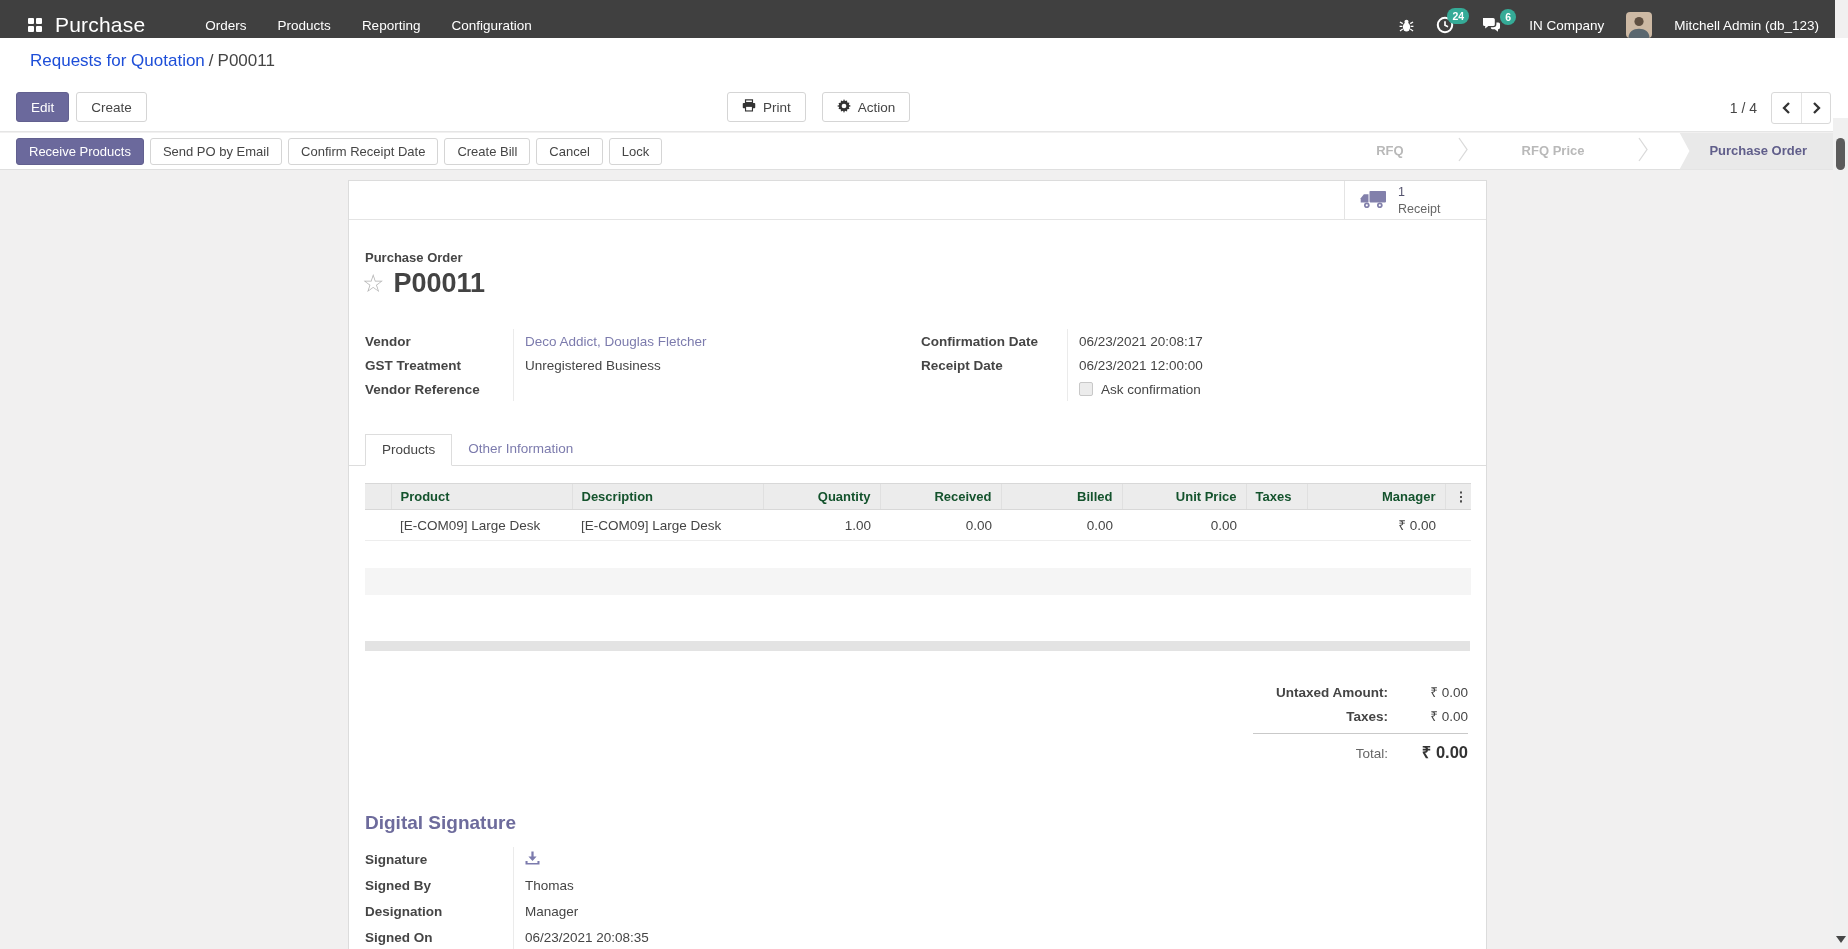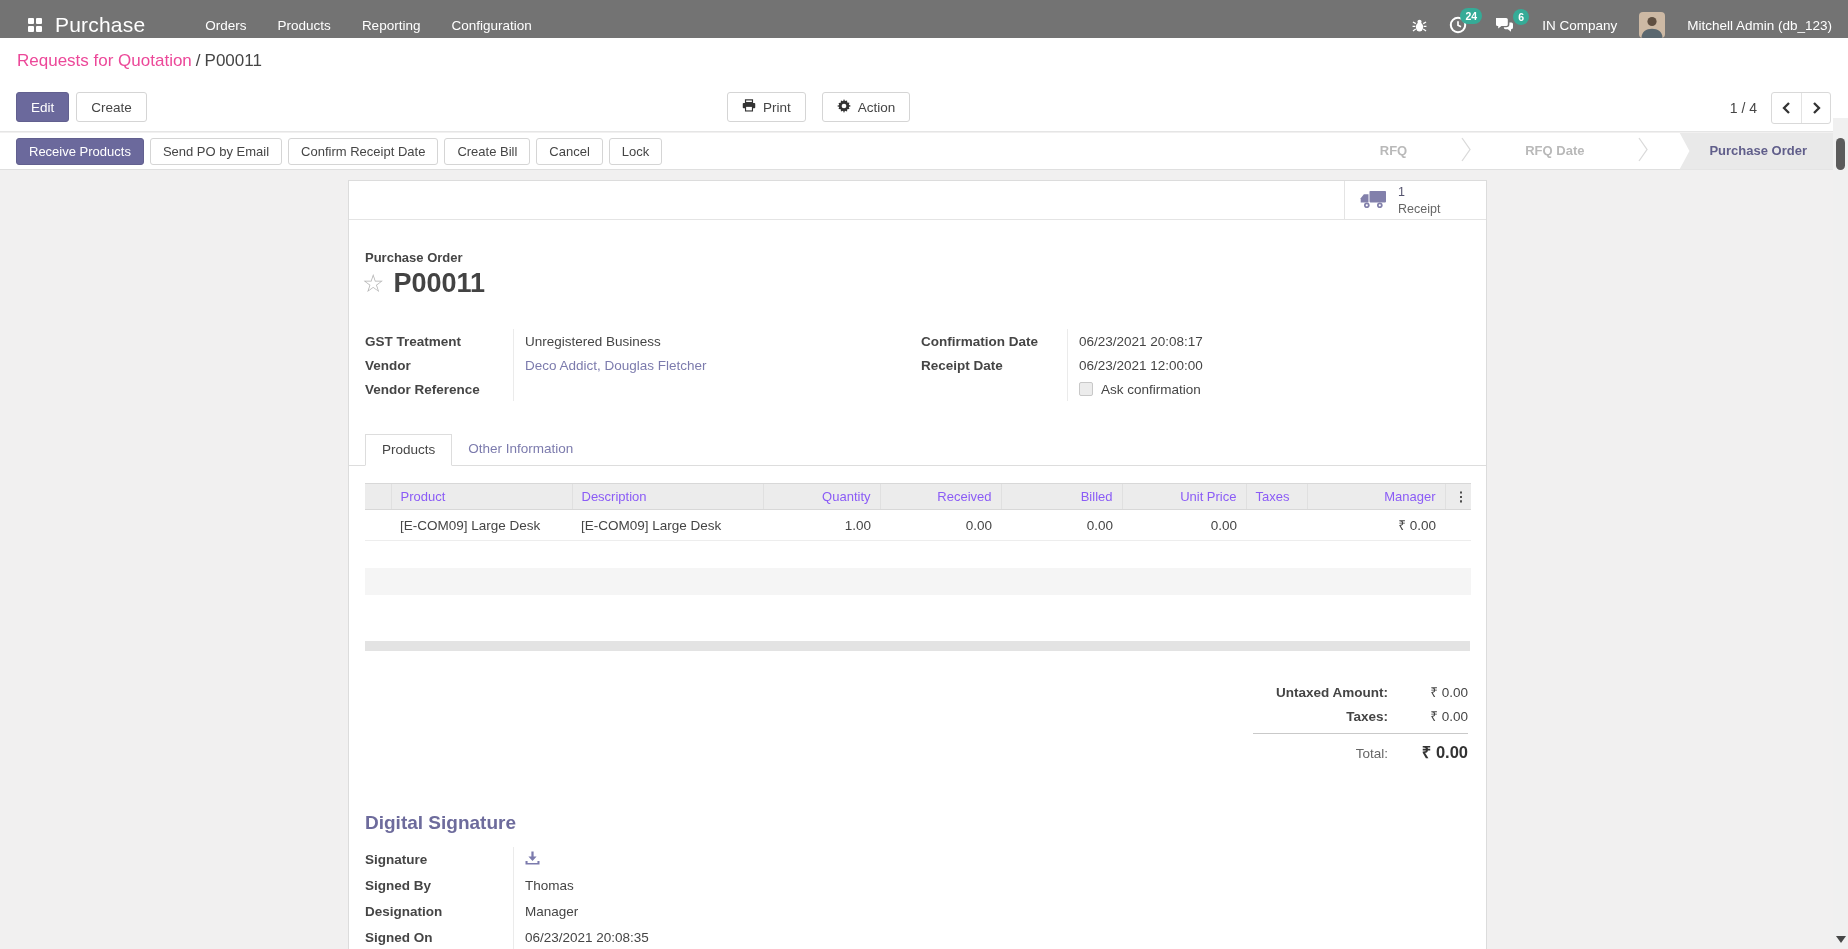--- a/index.html
+++ b/index.html
@@ -1,37 +1,37 @@
 <!DOCTYPE html>
 <html><head>
 <meta charset="utf-8">
 <style>
   * { box-sizing: border-box; margin: 0; padding: 0; }
   html,body { width:1848px; height:949px; }
   body { font-family: "Liberation Sans", sans-serif; font-size:13.5px; color:#454545; }
   .screen { position:relative; width:1848px; height:949px; background:#f1f0f0; overflow:hidden; }
 
   
-  .navbar { position:absolute; top:0; left:0; right:0; height:50px; background:#737373; display:flex; align-items:center; padding:0 16px; color:#fff; }
+  .navbar { position:absolute; top:0; left:0; right:13px; height:50px; background:#404040; display:flex; align-items:center; padding:0 16px; color:#fff; }
   .apps-icon { display:grid; grid-template-columns:6px 6px; grid-template-rows:6px 6px; gap:2px; margin:0 13px 0 12px; cursor:pointer; }
   .apps-icon span { background:#fff; border-radius:1px; }
   .brand { font-size:21px; font-weight:400; margin-right:58px; cursor:pointer; letter-spacing:.2px; }
   .nav-menu { display:flex; gap:27px; font-size:13.5px; }
   .nav-menu div { cursor:pointer; padding:10px 2px; }
   .nav-right { margin-left:auto; display:flex; align-items:center; gap:22px; font-size:13.5px; }
   .icon-wrap { position:relative; display:flex; align-items:center; cursor:pointer; }
   .badge { position:absolute; top:-8px; right:-15px; background:#35ab97; color:#fff; font-size:10.5px; line-height:1; padding:2.5px 5px; border-radius:9px; font-weight:bold; }
   .avatar { width:26px; height:26px; border-radius:4px; overflow:hidden; flex-shrink:0; cursor:pointer; }
   .nav-user { cursor:pointer; }
   .nav-company { cursor:pointer; }
 
   
   .control-panel { position:absolute; top:38px; left:0; right:0; height:94px; background:#fff; border-bottom:1px solid #e5e5e5; }
   .breadcrumb { position:absolute; top:13px; left:17px; font-size:17px; }
-  .bc-link { color:#ec4899; cursor:pointer; }
+  .bc-link { color:#1d4ed8; cursor:pointer;margin-left:13px; }
   .bc-sep { color:#454545; padding:0 4px; }
   .bc-current { color:#454545; }
   .actions-row { position:absolute; top:54px; left:0; right:0; height:31px; }
   .left-buttons { position:absolute; left:16px; top:0; display:flex; gap:7px;border-radius:6px; }
   .btn { display:inline-flex; align-items:center; gap:7px; font-size:13.5px; padding:5px 14px; border-radius:3px; border:1px solid transparent; cursor:pointer; background:#fff; color:#454545; height:30px; }
   .btn-primary { background:#6b699c; border-color:#62608f; color:#fff; }
   .btn-outline { border-color:#d5d5d5; }
   .center-buttons { position:absolute; left:727px; top:0; display:flex; gap:16px; }
   .pager { position:absolute; right:17px; top:0; display:flex; align-items:center; gap:14px; }
   .pager-count { font-size:14px; color:#454545; }
@@ -70,21 +70,21 @@
   .link { color:#7c7bad; cursor:pointer; }
   .cb { width:14px; height:14px; border:1px solid #c8c8c8; background:#ececec; border-radius:2px; flex-shrink:0; cursor:pointer; }
 
   .tabs { margin-top:32px; padding-left:16px; border-bottom:1px solid #ddd; display:flex; }
   .tab { padding:7px 16px 8px; font-size:13.5px; cursor:pointer; position:relative; top:1px; }
   .tab.active { background:#fff; border:1px solid #ddd; border-bottom:1px solid #fff; color:#454545; }
   .tab.inactive { color:#7c7bad; }
 
   .olist { margin:17px 16px 0; }
   table { width:100%; border-collapse:collapse; table-layout:fixed; }
-  thead th { background:#ececec; border-top:1px solid #d8d8d8; border-bottom:1px solid #d8d8d8; border-left:1px solid #e0e0e0; font-size:13px; font-weight:normal; color:#8b5cf6; text-align:left; padding:5px 9px; white-space:nowrap; overflow:hidden; }
+  thead th { background:#ececec; border-top:1px solid #d8d8d8; border-bottom:1px solid #d8d8d8; border-left:1px solid #e0e0e0; font-size:13px; font-weight:bold; color:#14532d; text-align:left; padding:5px 9px; white-space:nowrap; overflow:hidden; }
   thead th:first-child { border-left:none; }
   tbody td { font-size:13.5px; color:#454545; padding:6px 9px; border-bottom:1px solid #ededed; white-space:nowrap; overflow:hidden; }
   .num { text-align:right; }
   .dots { text-align:center; font-weight:bold; color:#454545; cursor:pointer; }
   tr.empty td { border-bottom:none; height:27px; padding:0; }
   tr.empty.shade td { background:#f5f5f5; }
   .hbar { height:10px; background:#e3e3e3; margin-top:19px; }
 
   .totals { width:215px; margin:29px 18px 0 auto; font-size:13.5px; }
   .trow { display:flex; justify-content:flex-end; align-items:baseline; padding:3px 0; }
@@ -207,21 +207,21 @@
     <button class="btn btn-outline">Send PO by Email</button>
     <button class="btn btn-outline">Confirm Receipt Date</button>
     <button class="btn btn-outline">Create Bill</button>
     <button class="btn btn-outline">Cancel</button>
     <button class="btn btn-outline">Lock</button>
     <div class="steps">
       <div class="step">RFQ</div>
       <div class="step-sep"><svg width="12" height="37">
             <polyline points="2,7 10,18.5 2,30" stroke="#dadada" stroke-width="1.3" fill="none"></polyline>
           </svg></div>
-      <div class="step">RFQ Date</div>
+      <div class="step">RFQ Price</div>
       <div class="step-sep"><svg width="12" height="37">
             <polyline points="2,7 10,18.5 2,30" stroke="#dadada" stroke-width="1.3" fill="none"></polyline>
           </svg></div>
       <div class="step active">Purchase Order</div>
     </div>
   </div>
 
   <div class="content">
     <div class="sheet">
 
@@ -246,28 +246,28 @@
 
       <div class="doc-label">Purchase Order</div>
       <div class="title-row">
         <span class="star">☆</span>
         <h1 class="doc-title">P00011</h1>
       </div>
 
       <div class="fields">
         <div class="fcol-left">
           <div class="frow">
-            <div class="flabel">GST Treatment</div>
-            <div class="fval">Unregistered Business</div>
-          </div>
-          <div class="frow">
             <div class="flabel">Vendor</div>
             <div class="fval">
                 <span class="link">Deco Addict, Douglas Fletcher</span>
               </div>
+          </div>
+          <div class="frow">
+            <div class="flabel">GST Treatment</div>
+            <div class="fval">Unregistered Business</div>
           </div>
           <div class="frow">
             <div class="flabel">Vendor Reference</div>
             <div class="fval"></div>
           </div>
         </div>
         <div class="fcol-right">
           <div class="frow">
             <div class="flabel">Confirmation Date</div>
             <div class="fval">06/23/2021 20:08:17</div>

